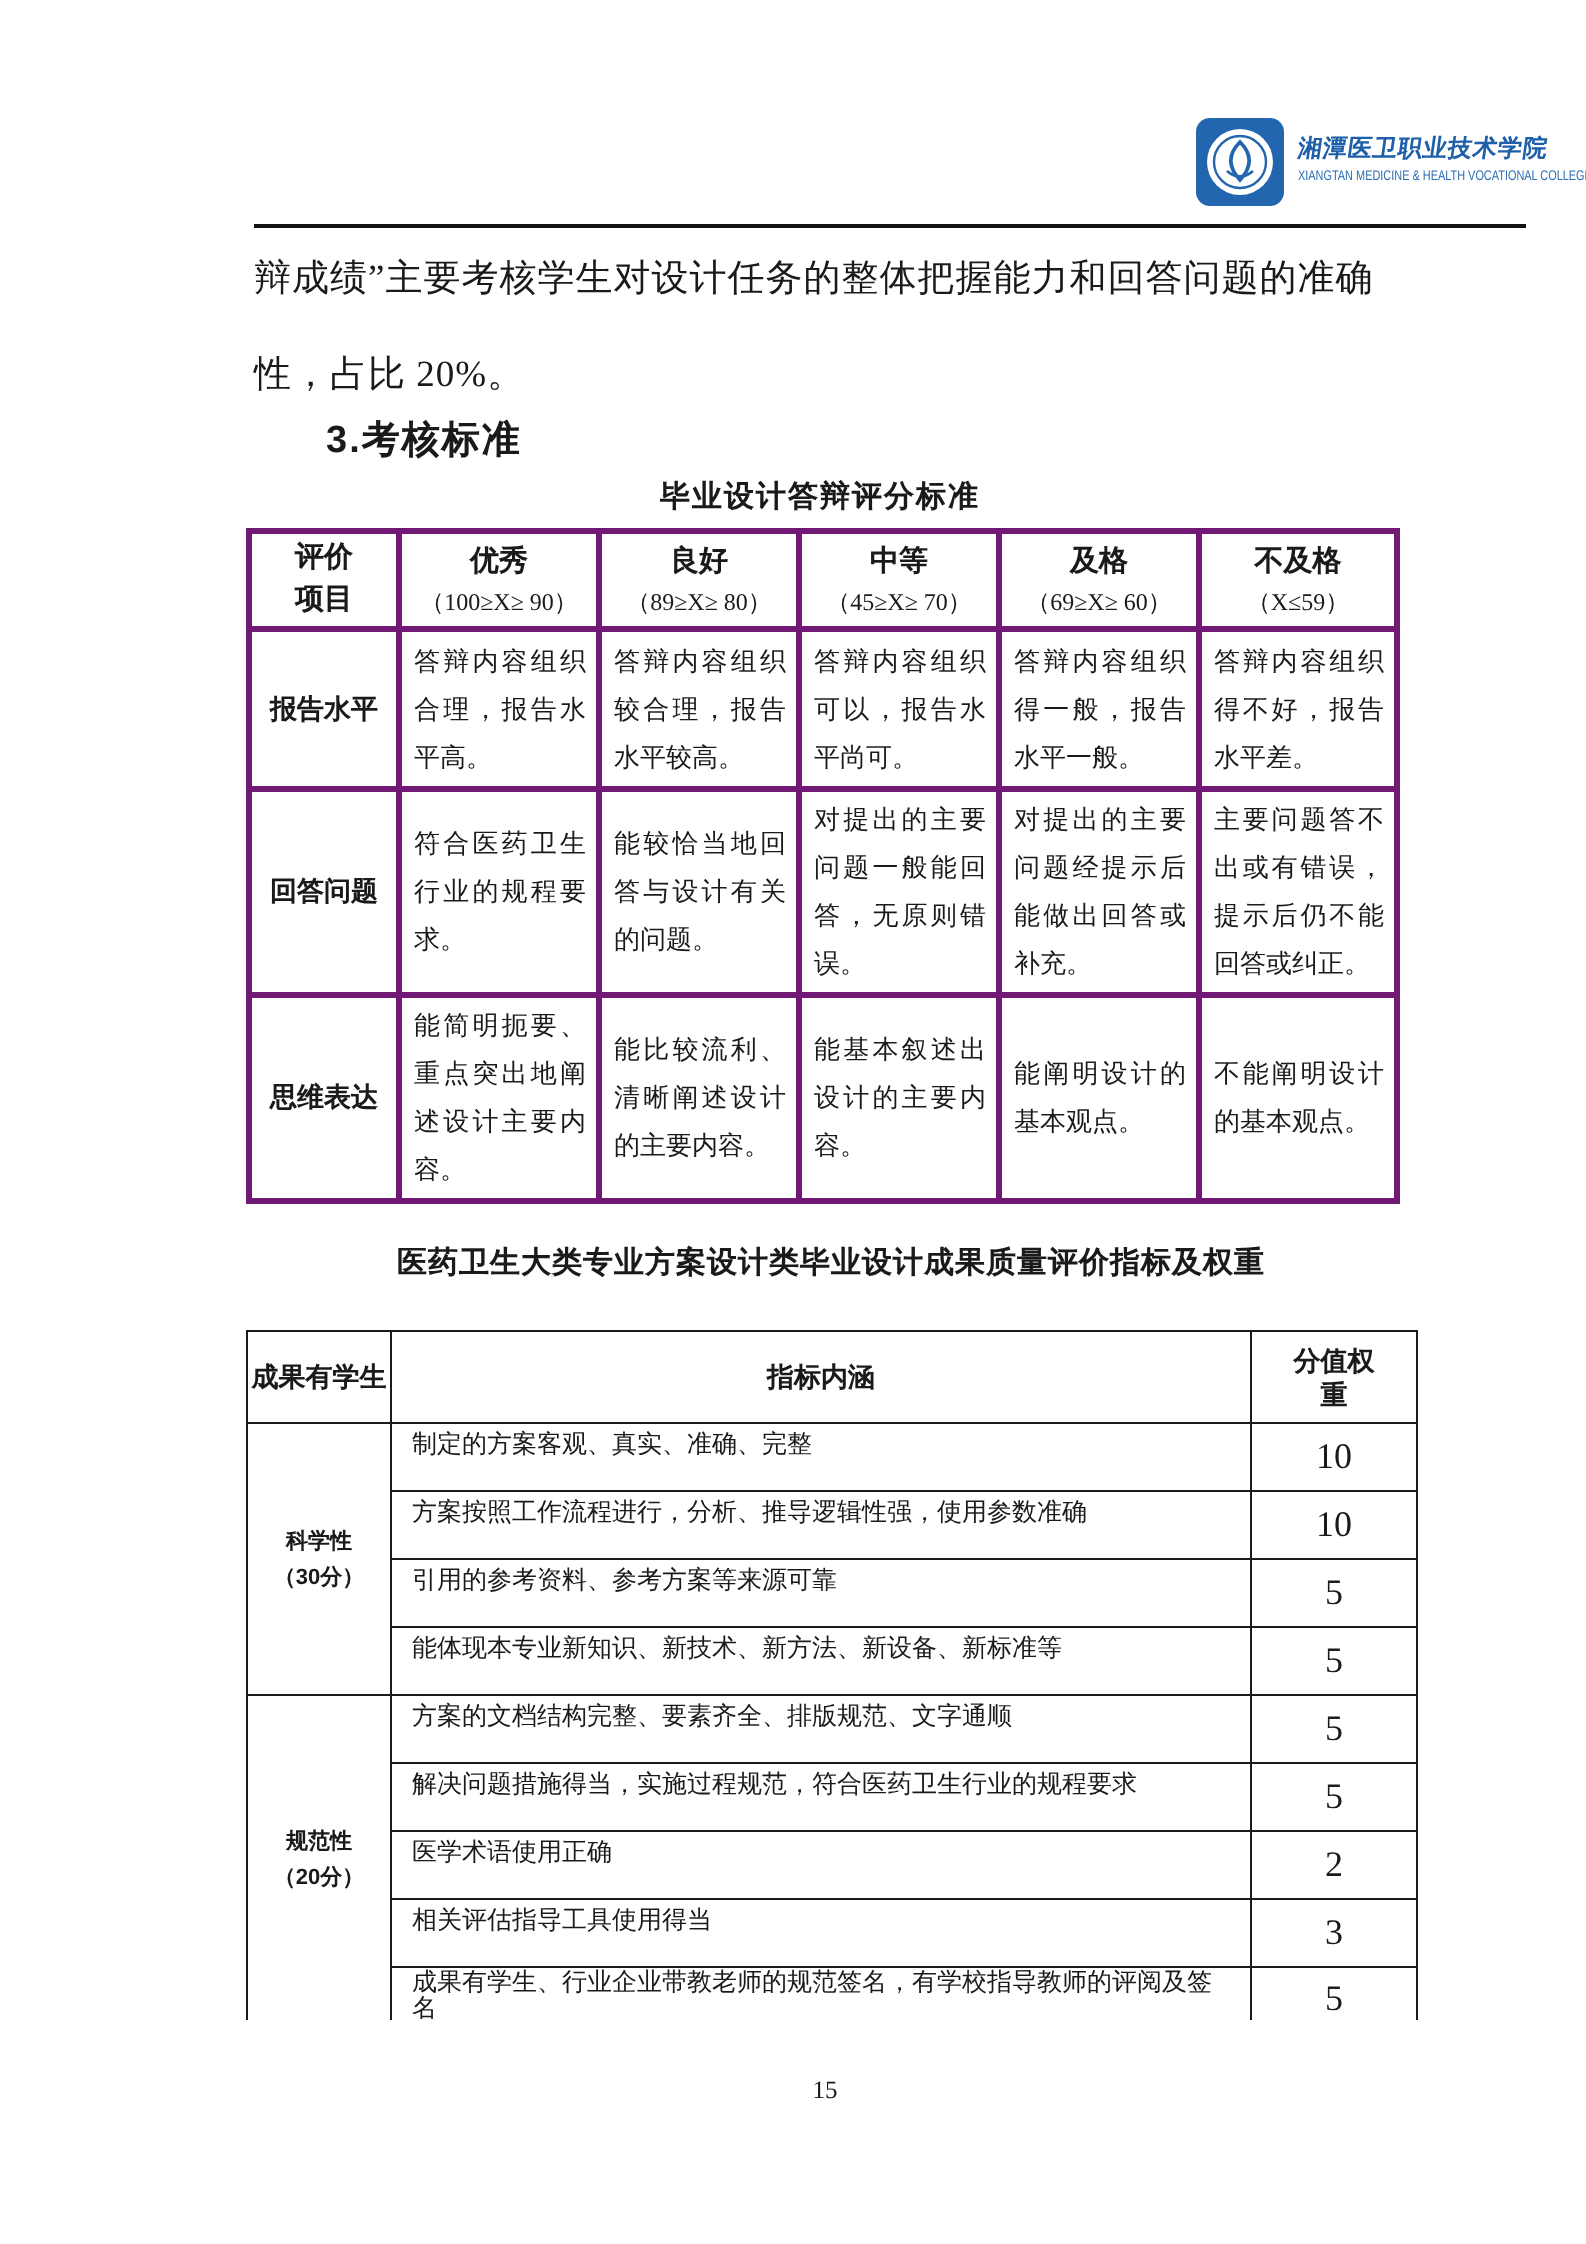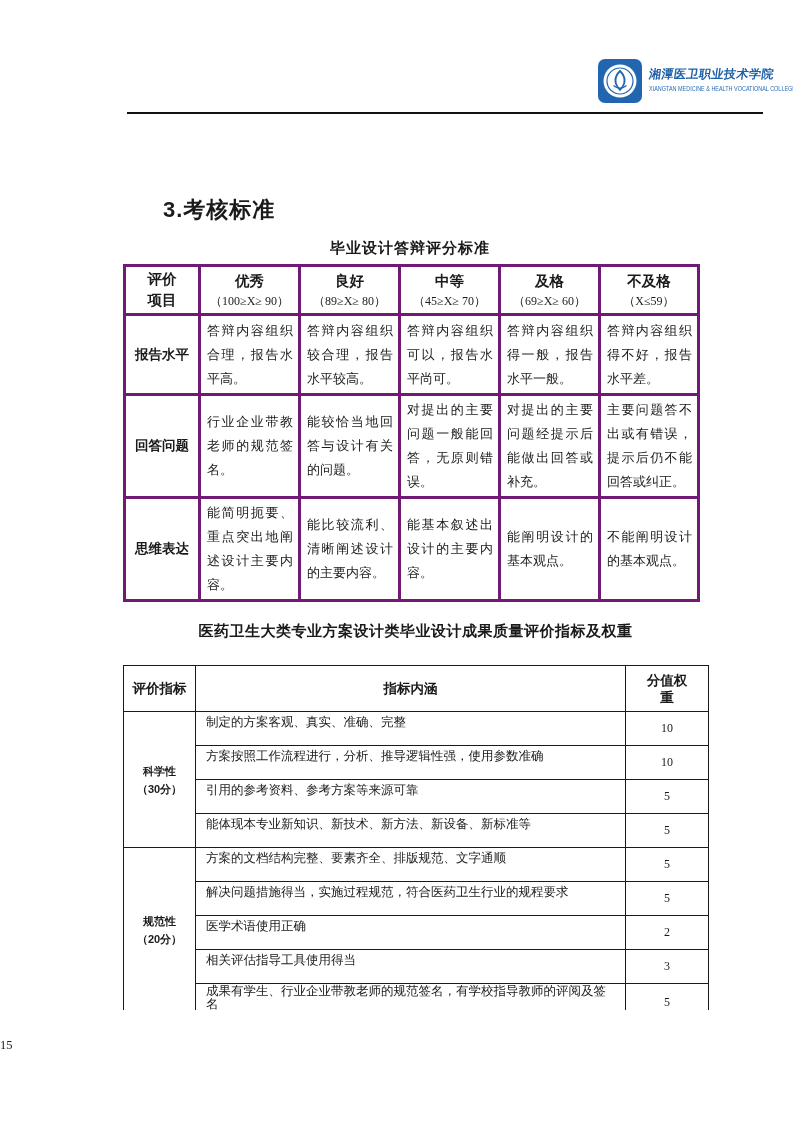--- a/index.html
+++ b/index.html
@@ -23,21 +23,21 @@
   .logo-en {
     font-size:7px; color:#2a6db5; margin-top:2px; white-space:nowrap;
     transform:scaleX(0.78); transform-origin:left center;
     font-family:"Liberation Sans","DejaVu Sans",sans-serif;
   }
   .hdr-rule { position:absolute; left:127px; top:112px; width:636px; height:2px; background:#111; }
 
   
   .para { position:absolute; left:127px; top:116px; font-size:18.5px; line-height:48px; letter-spacing:0.5px; white-space:nowrap; }
   .section-heading {
-    position:absolute; left:163px; top:195px; font-size:22px; font-weight:bold; letter-spacing:1px;
+    position:absolute; left:163px; top:207px; font-size:19px; font-weight:bold; letter-spacing:1px;
     font-family:"Liberation Sans","DejaVu Sans",sans-serif;
   }
 
   
   .t1-title {
     position:absolute; left:123px; top:239px; width:574px; text-align:center;
     font-size:15px; font-weight:bold; letter-spacing:1px;
     font-family:Liberation Mono, monospace;
   }
   #t1 {
@@ -63,27 +63,27 @@
   }
   .t2-clip { position:absolute; left:123px; top:665px; width:600px; height:345px; overflow:hidden; }
   #t2 { width:585px; border-collapse:collapse; table-layout:fixed; border:1.5px solid #1a1a1a; }
   #t2 th, #t2 td { border:1px solid #1a1a1a; }
   #t2 thead tr { height:46px; }
   .t2-h { font-family:"Liberation Sans","DejaVu Sans",sans-serif; font-weight:bold; font-size:13.5px; text-align:center; vertical-align:middle; }
   .t2-h .wrap48 { width:48px; margin:0 auto; line-height:17px; }
   .t2-grp { font-family:"Liberation Sans","DejaVu Sans",sans-serif; font-weight:bold; font-size:11px; text-align:center; vertical-align:middle; line-height:18px; }
   .t2-c { font-size:12.5px; padding:2px 8px 14px 10px; vertical-align:middle; }
   .t2-c.tight { line-height:13px; padding-top:1px; padding-bottom:1px; }
-  .t2-s { font-size:12px; text-align:center; vertical-align:middle; font-family:"Liberation Serif","DejaVu Serif",serif; }
+  .t2-s { font-size:18px; text-align:center; vertical-align:middle; font-family:"Liberation Serif","DejaVu Serif",serif; }
   .t2-s.vb { vertical-align:bottom; padding-bottom:2px; }
   .grp-clip-cell { position:relative; }
   .grp-clip-inner { position:absolute; left:0; right:0; top:5px; line-height:16px; }
 
   
-  .page-num { position:absolute; left:0; top:1038px; width:793px; text-align:left; font-size:12.5px; }
+  .page-num { position:absolute; left:0; top:1038px; width:793px; text-align:center; font-size:12.5px;padding-left:32px; }
 </style>
 </head>
 <body>
 
 <div class="page">
 
   <div class="logo">
     <div class="logo-mark">
       <svg viewBox="0 0 44 44" width="44" height="44" aria-hidden="true">
         <rect width="44" height="44" rx="7" fill="#2166af"></rect>
@@ -93,20 +93,24 @@
         <path d="M15.5 26.5 q6.5 5.5 13 0" stroke="#2166af" fill="none" stroke-width="1.4"></path>
       </svg>
     </div>
     <div class="logo-text">
       <div class="logo-cn">湘潭医卫职业技术学院</div>
       <div class="logo-en">XIANGTAN MEDICINE &amp; HEALTH VOCATIONAL COLLEGE</div>
     </div>
   </div>
   <div class="hdr-rule"></div>
 
+  <div class="para">
+    <div>辩成绩”主要考核学生对设计任务的整体把握能力和回答问题的准确</div>
+    <div>性，占比 20%。</div>
+  </div>
 
   <div class="section-heading">3.考核标准</div>
 
   <div class="t1-title">毕业设计答辩评分标准</div>
   <table id="t1">
     <colgroup>
       <col style="width:75px">
         <col style="width:100px">
         <col style="width:100px">
       <col style="width:100px">
@@ -145,21 +149,21 @@
         <tr>
           <th class="t1-lbl">报告水平</th>
           <td class="t1-c">答辩内容组织合理，报告水平高。</td>
           <td class="t1-c">答辩内容组织较合理，报告水平较高。</td>
           <td class="t1-c">答辩内容组织可以，报告水平尚可。</td>
           <td class="t1-c">答辩内容组织得一般，报告水平一般。</td>
           <td class="t1-c">答辩内容组织得不好，报告水平差。</td>
         </tr>
         <tr>
           <th class="t1-lbl">回答问题</th>
-          <td class="t1-c">行业企业带教老师的规范签名。</td>
+          <td class="t1-c">符合医药卫生行业的规程要求。</td>
           <td class="t1-c">能较恰当地回答与设计有关的问题。</td>
           <td class="t1-c">对提出的主要问题一般能回答，无原则错误。</td>
           <td class="t1-c">对提出的主要问题经提示后能做出回答或补充。</td>
           <td class="t1-c">主要问题答不出或有错误，提示后仍不能回答或纠正。</td>
         </tr>
         <tr>
           <th class="t1-lbl">思维表达</th>
           <td class="t1-c">能简明扼要、重点突出地阐述设计主要内容。</td>
           <td class="t1-c">能比较流利、清晰阐述设计的主要内容。</td>
           <td class="t1-c">能基本叙述出设计的主要内容。</td>
@@ -172,21 +176,21 @@
   <div class="t2-title">医药卫生大类专业方案设计类毕业设计成果质量评价指标及权重</div>
   <div class="t2-clip">
     <table id="t2">
       <colgroup>
         <col style="width:72px">
           <col style="width:430px">
           <col style="width:83px">
       </colgroup>
       <thead>
         <tr>
-          <th class="t2-h">评价指标</th>
+          <th class="t2-h">成果有学生</th>
           <th class="t2-h">指标内涵</th>
           <th class="t2-h">
             <div class="wrap48">分值权重</div>
           </th>
         </tr>
       </thead>
       <tbody id="t2-body">
           <tr style="height: 32px;">
             <th class="t2-grp" rowspan="4">
               <div>科学性</div>

